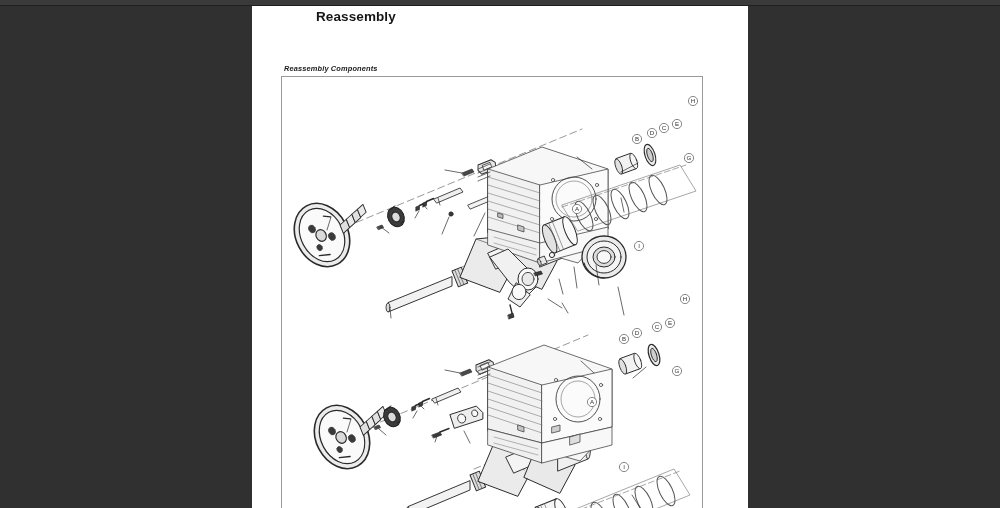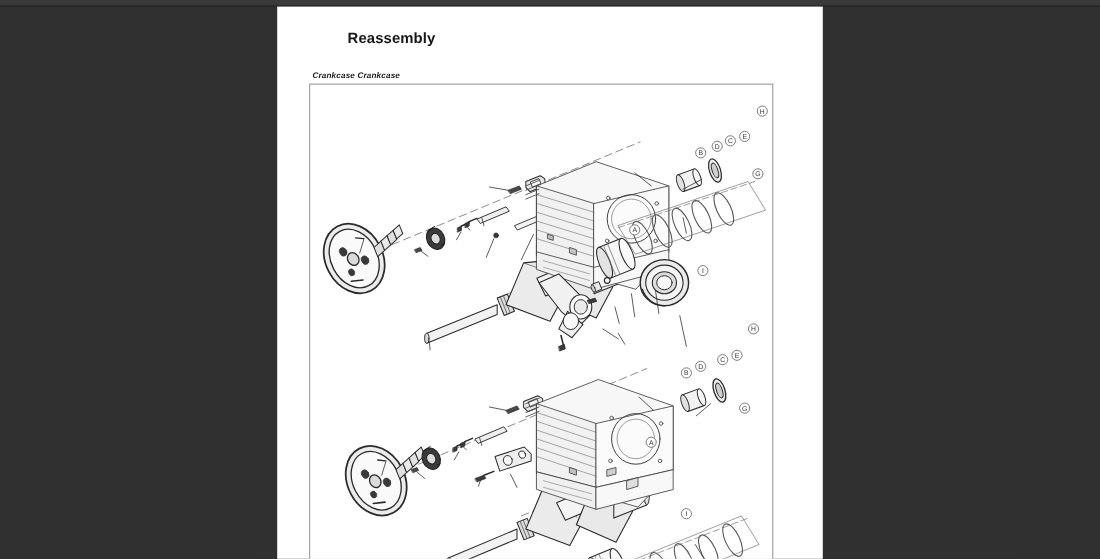--- a/index.html
+++ b/index.html
@@ -27,21 +27,21 @@
     left: 252px;
     top: 6px;
     width: 496px;
     height: 502px;
     background: #ffffff;
     overflow: hidden;
   }
   .page-title {
     position: absolute;
     left: 32px;
-    top: 21px;
+    top: 3px;
     font-size: 13.5px;
     font-weight: bold;
     color: #161616;
     letter-spacing: 0.1px;
     padding-left: 32px;
   }
   .section-label {
     position: absolute;
     left: 32px;
     top: 58px;
@@ -65,21 +65,21 @@
   #figure-svg { display: block; }
 </style>
 </head>
 <body>
 
 <div id="viewer-topbar"></div>
 
 <div id="page">
 
   <div class="page-title">Reassembly</div>
-  <div class="section-label">Crankcase Crankcase</div>
+  <div class="section-label">Reassembly Components</div>
 
   <div id="figure-box">
     <svg id="figure-svg" width="420" height="432" viewBox="0 0 420 432" xmlns="http://www.w3.org/2000/svg">
       <defs>
         <g id="flywheel">
           <ellipse cx="0" cy="0" rx="26" ry="33" fill="#ececec" stroke="#2a2a2a" stroke-width="1.6" transform="rotate(-28)"></ellipse>
           <ellipse cx="0" cy="0" rx="21" ry="28" fill="#fafafa" stroke="#2a2a2a" stroke-width="1.2" transform="rotate(-28)"></ellipse>
           <ellipse cx="-6" cy="-10" rx="3.2" ry="4" fill="#3a3a3a" transform="rotate(-28)"></ellipse>
           <ellipse cx="8" cy="6" rx="3.2" ry="4" fill="#3a3a3a" transform="rotate(-28)"></ellipse>
           <ellipse cx="-8" cy="10" rx="2.6" ry="3.2" fill="#3a3a3a" transform="rotate(-28)"></ellipse>

